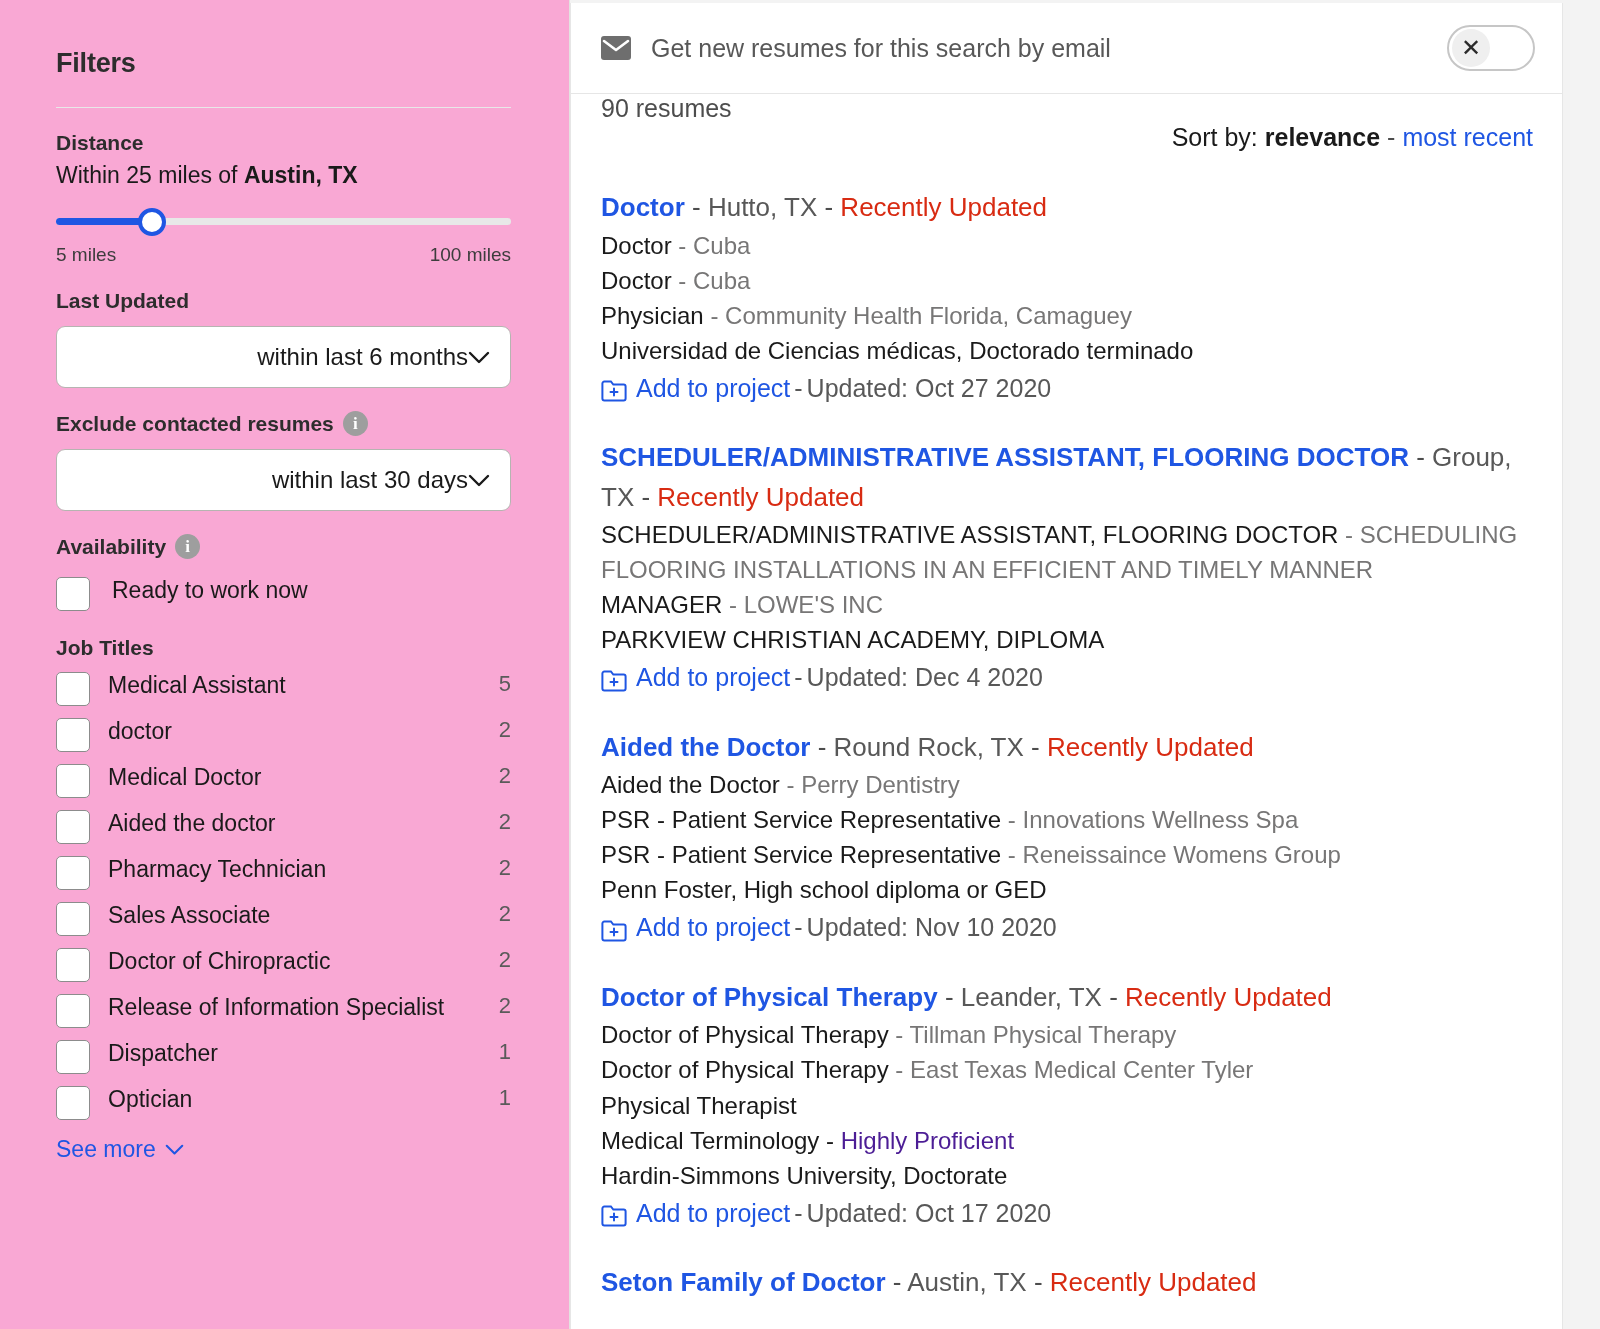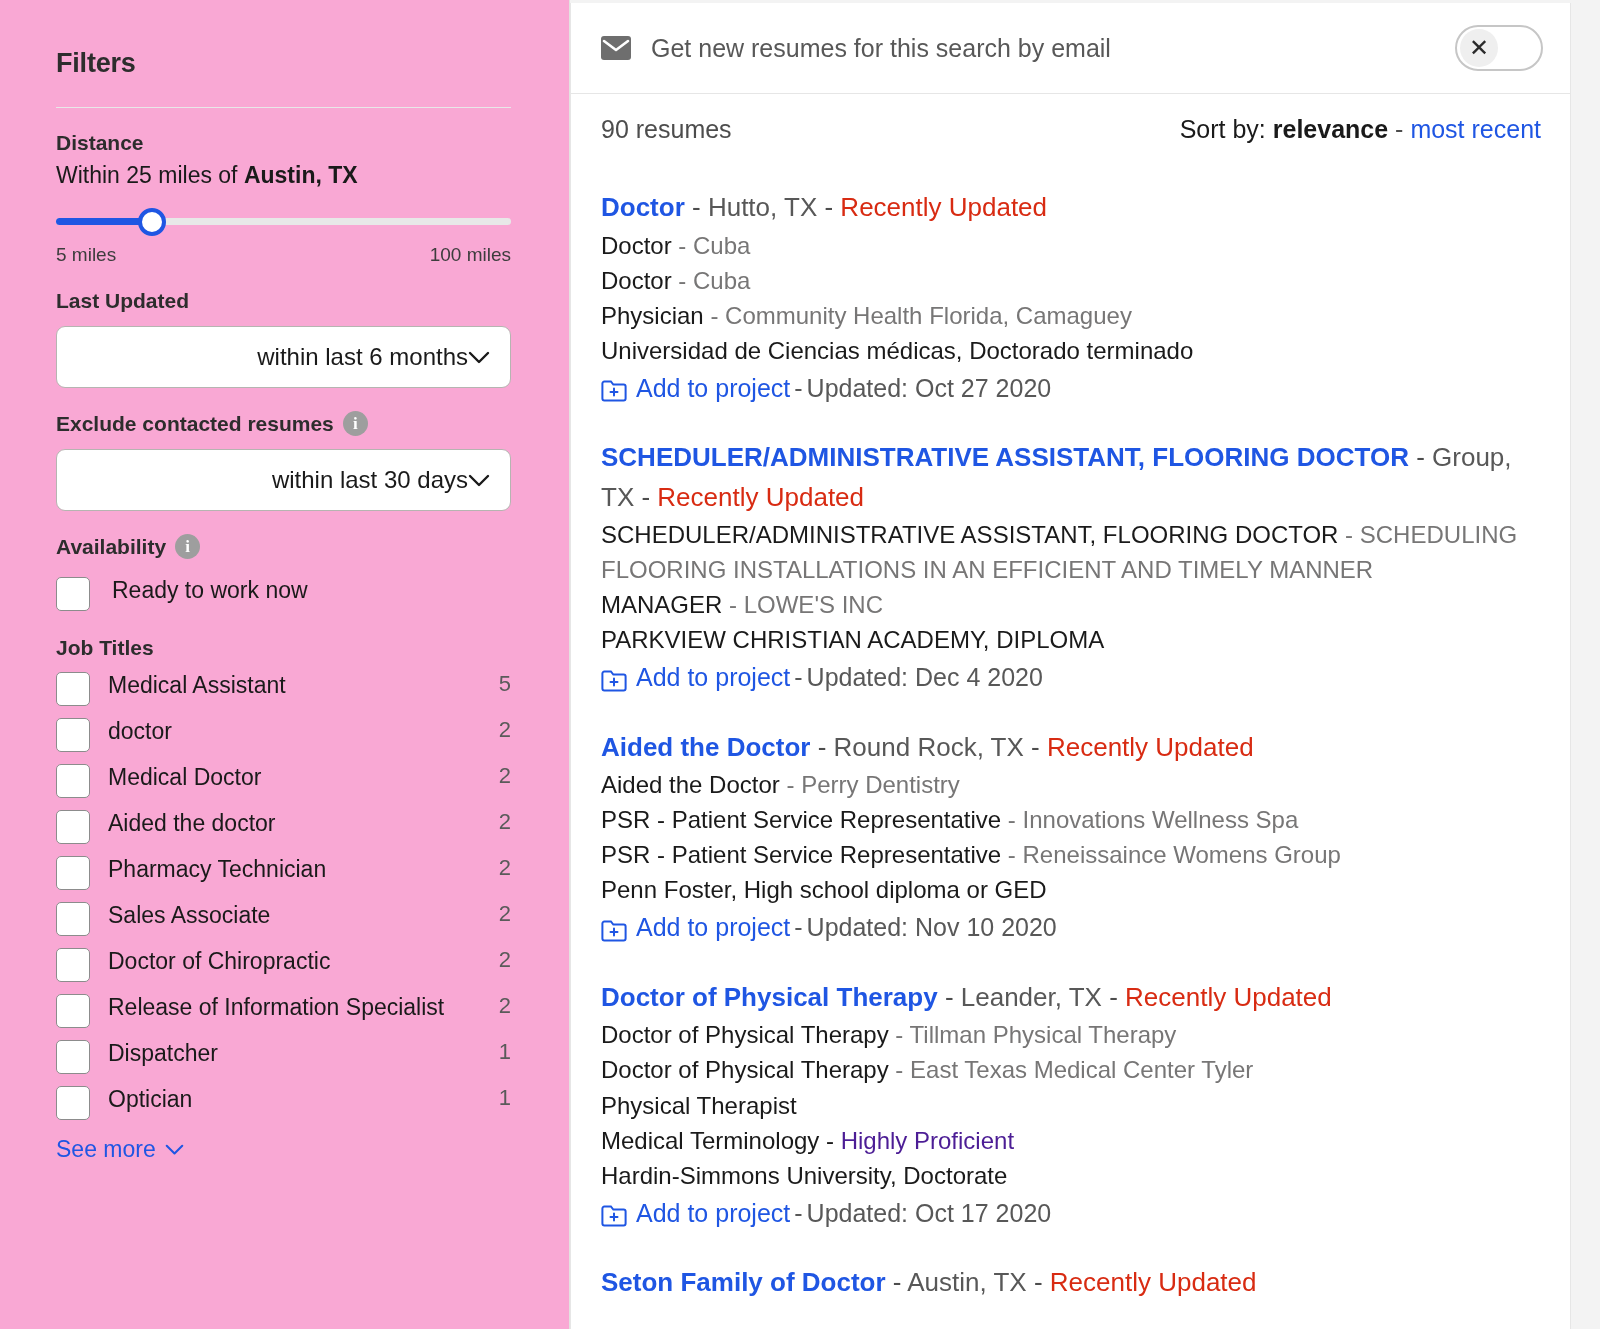--- a/index.html
+++ b/index.html
@@ -119,21 +119,21 @@
   .see-more {
     margin-top: 16px;
     font-size: 23px; color: #1f56e3;
     display: inline-flex; align-items: center; gap: 9px;
   }
 
   
   .main {
     flex: 1;
     background: #f3f3f3;
-    padding: 3px 29px 0 0;
+    padding: 3px 37px 0 0;
     display: flex; flex-direction: column;
     overflow: hidden;
   }
   .card {
     background: #fff;
     border: 1px solid #e6e6e6;
     border-top: none;
   }
   .email-bar {
     display: flex; align-items: center;
@@ -151,23 +151,24 @@
   }
   .toggle-knob {
     width: 38px; height: 38px; border-radius: 50%;
     background: #efefef;
     display: flex; align-items: center; justify-content: center;
     color: #2b2b2b; font-size: 24px; line-height: 1;
   }
   .spacer-strip { height: 10px; background: #f3f3f3; }
 
   .sort-bar {
-    display: flex; align-items: center;
+    display: flex; 
     padding: 0 29px 0 30px;
     height: 70px;
+    flex-direction: column;
   }
   .resume-count { font-size: 25px; color: #4d4d4d; }
   .sort-right { margin-left: auto; font-size: 25px; color: #1a1a1a; white-space: nowrap; }
   .sort-right b { font-weight: bold; margin-top: 44px; }
   .sort-right .dash { color: #4d4d4d; }
   .sort-link { color: #1f56e3; }
 
   .results {
     flex: 1;
     padding: 24px 30px 0 30px;

